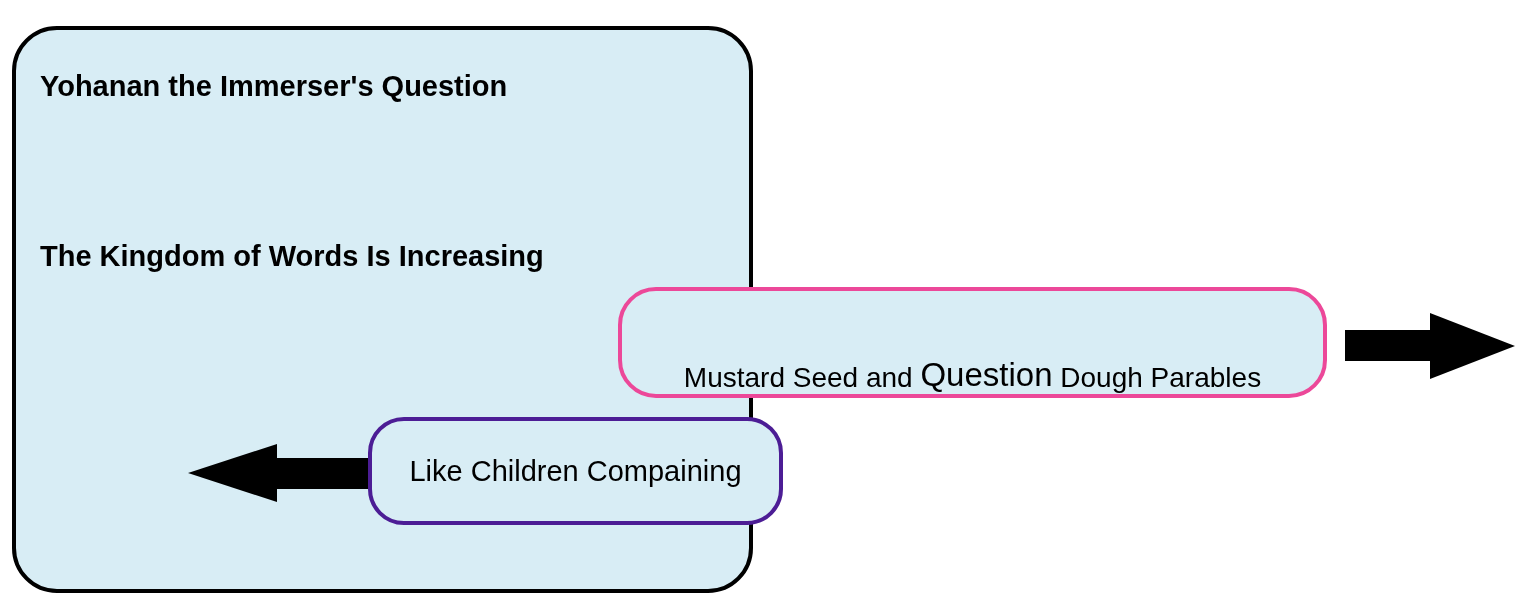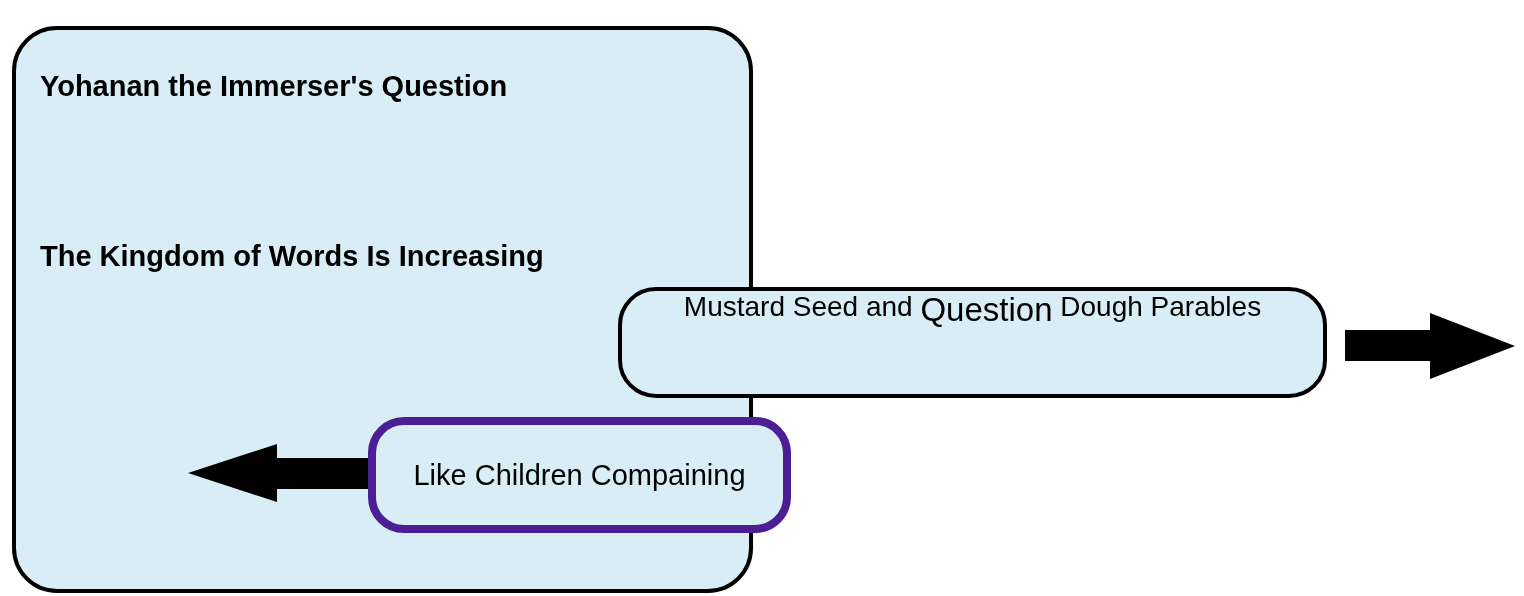--- a/index.html
+++ b/index.html
@@ -43,45 +43,45 @@
   .main-line.l3 { top: 209px; }
 
   
   .mustard-box {
     position: absolute;
     left: 618px;
     top: 287px;
     width: 701px;
     height: 103px;
     background: #d8edf5;
-    border: 4px solid #000000;
+    border: 4px solid #ec4899;
     border-radius: 38px;
     display: flex;
-    align-items: flex-start;
+    align-items: flex-end;
     justify-content: center;
     white-space: pre;
   }
   .mustard-box .txt {
     font-size: 28px;
     font-weight: 400;
     color: #000000;
   }
   .mustard-box .txt.emphasis {
     font-size: 33px;
   }
 
   
   .children-box {
     position: absolute;
     left: 368px;
     top: 417px;
     width: 407px;
     height: 100px;
     background: #d8edf5;
-    border: 8px solid #4c1d95;
+    border: 4px solid #4c1d95;
     border-radius: 36px;
     display: flex;
     align-items: center;
     justify-content: center;
   }
   .children-box .txt {
     font-size: 29px;
     font-weight: 400;
     color: #000000;
     white-space: nowrap;

